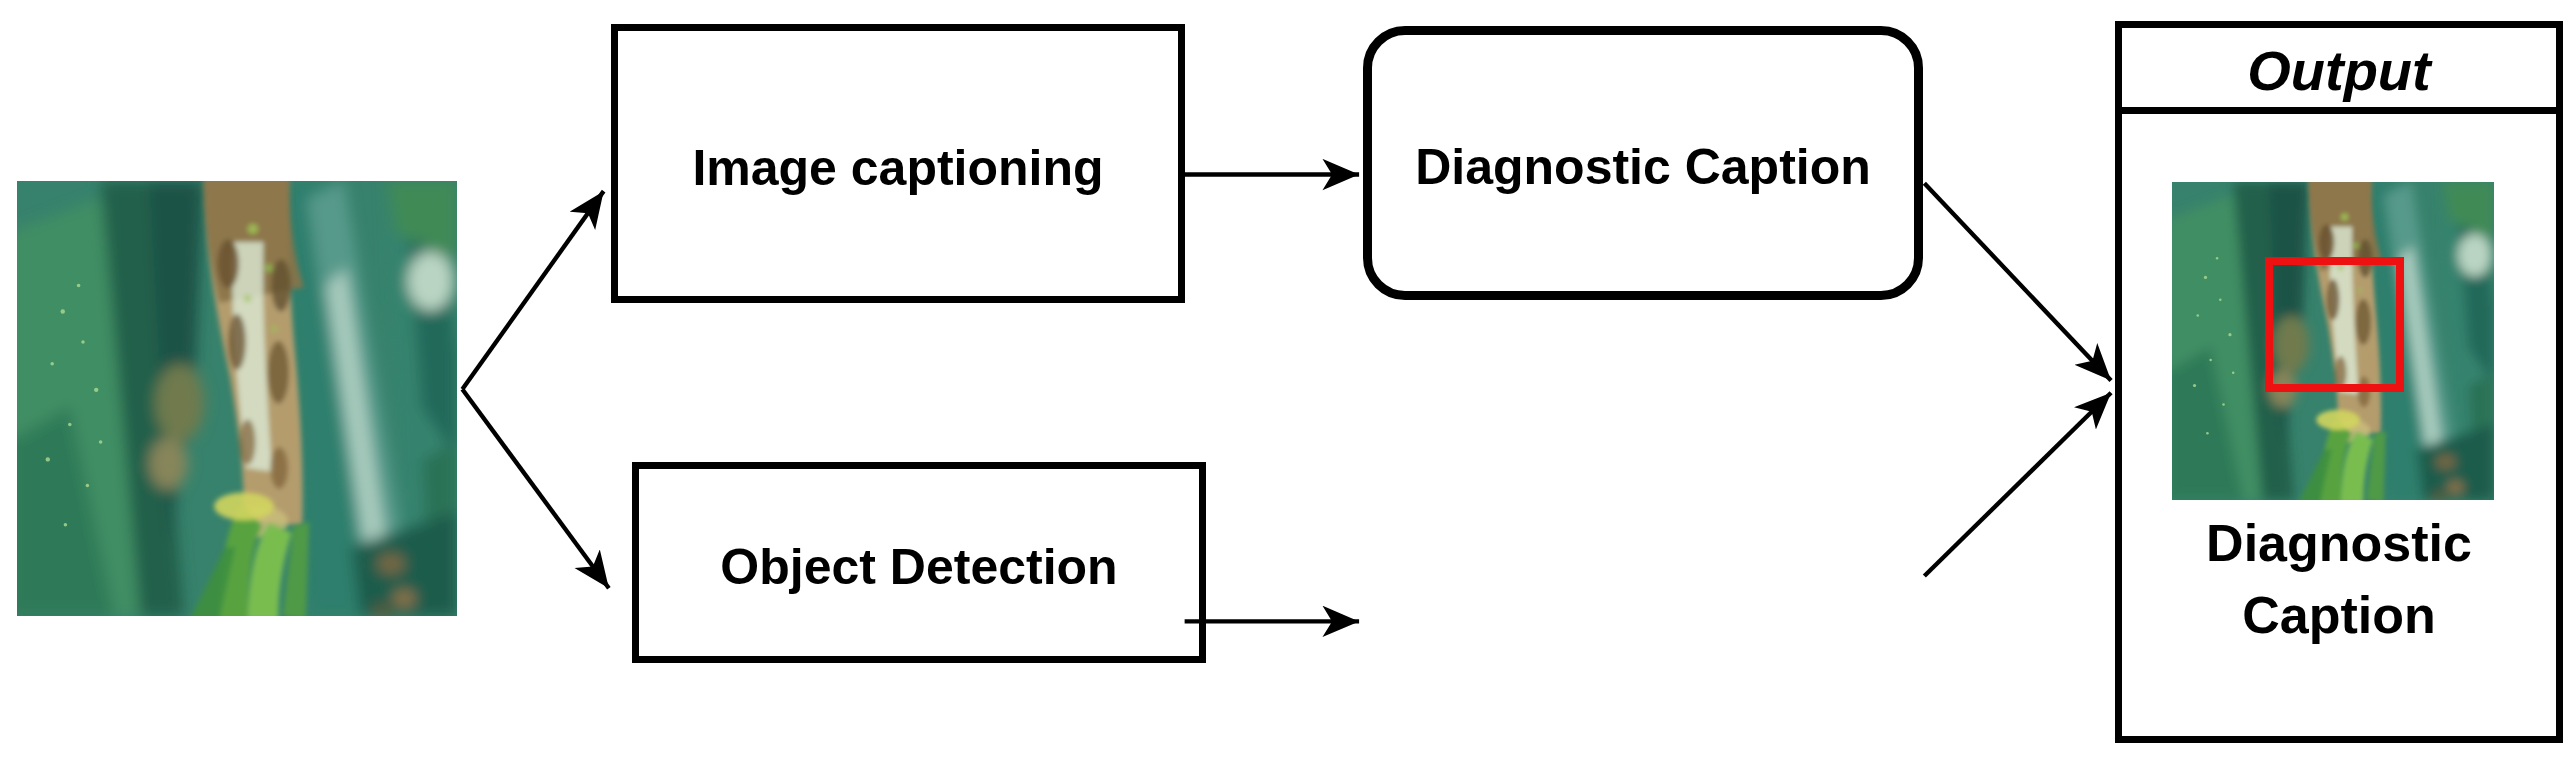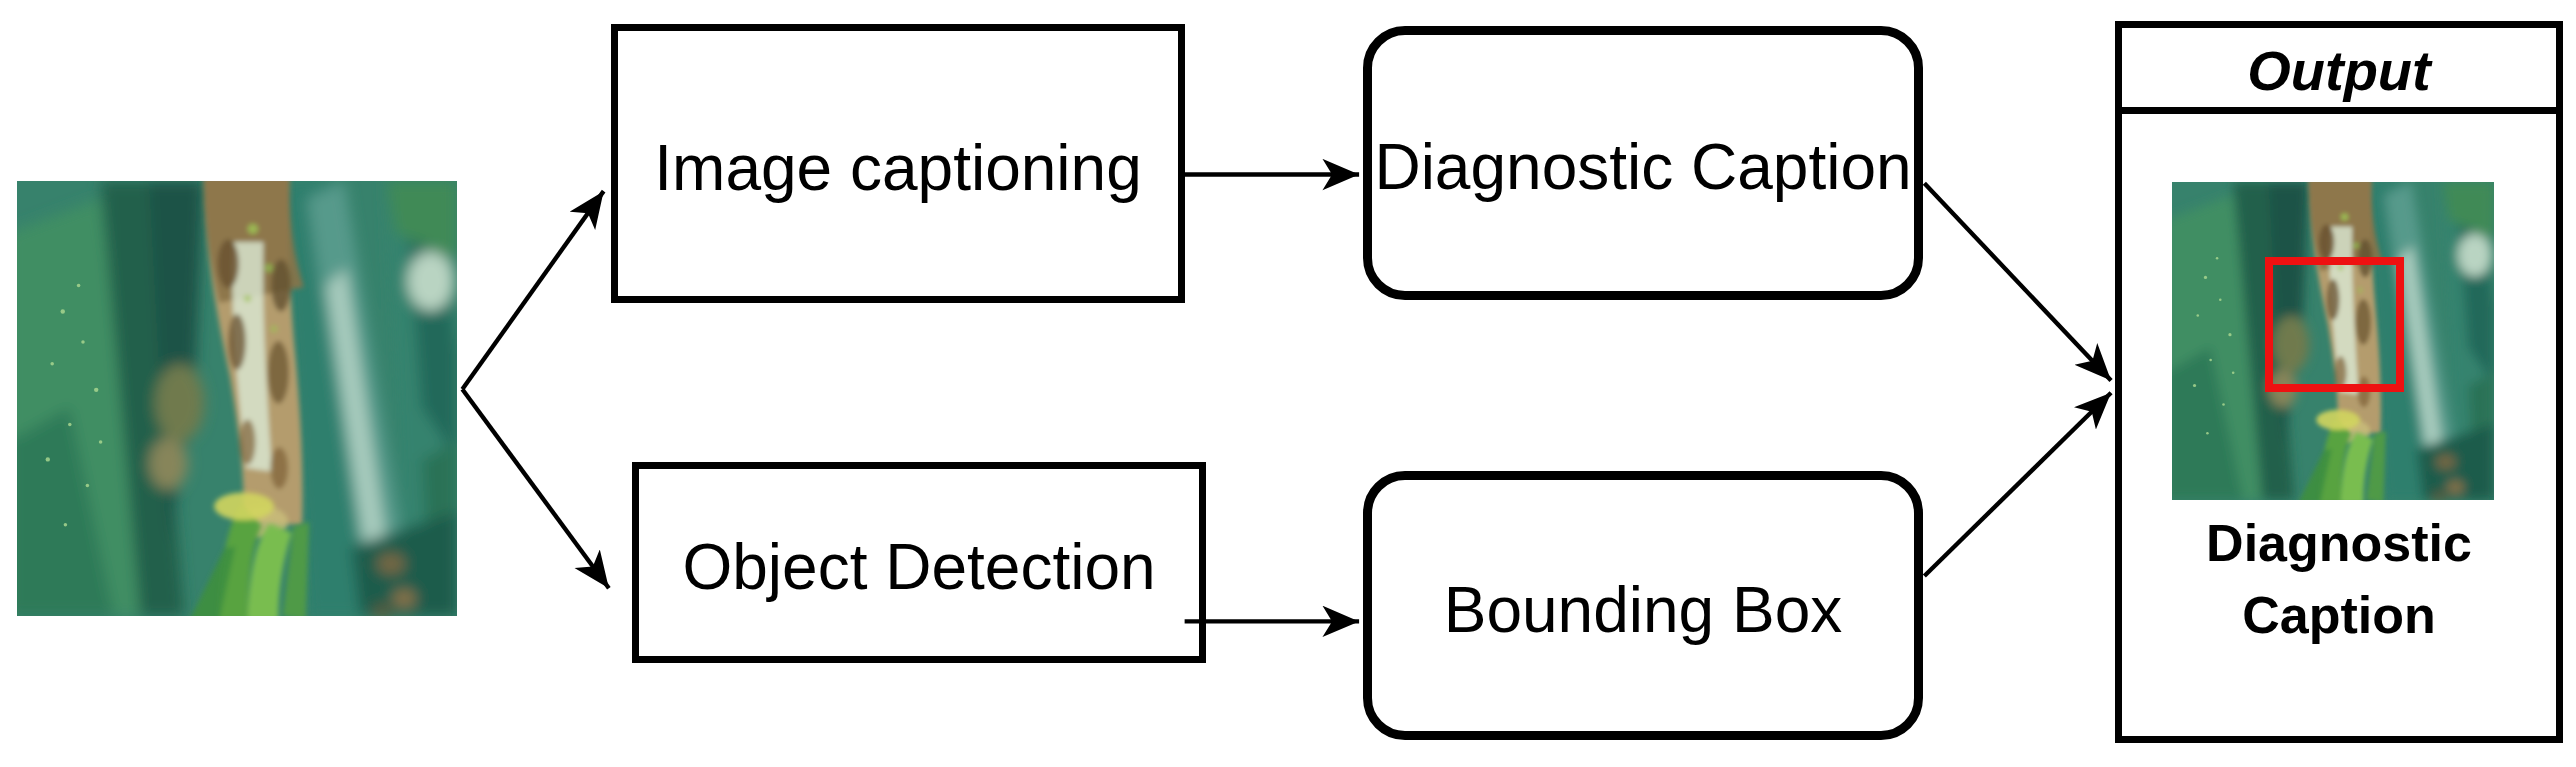--- a/index.html
+++ b/index.html
@@ -22,22 +22,22 @@
   .node {
     position: absolute;
     display: flex; align-items: center; justify-content: center;
     background: #ffffff;
     border: 7.9px solid #000;
     box-sizing: border-box;
     z-index: 2;
   }
   .node.round { border-width: 9.6px; border-radius: 42px; }
   .node-label {
-    font-weight: normal;
-    font-size: 64px;
+    font-weight: bold;
+    font-size: 50px;
     white-space: nowrap;
     padding-top: 8.7px;
   }
   #node-image-captioning { left: 611px; top: 24.4px;  width: 574px; height: 279px; }
   #node-object-detection { left: 611px; top: 462px; width: 574px; height: 201px; margin-left: 21px; }
   #node-diagnostic-caption { left: 1363px; top: 26px;  width: 560px; height: 274px; }
   #node-bounding-box      { left: 1363px; top: 471px; width: 560px; height: 269px; }
 
   
   .output-box {
@@ -159,23 +159,20 @@
   </div>
 
   <div class="node" id="node-object-detection">
     <span class="node-label">Object Detection</span>
   </div>
 
   <div class="node round" id="node-diagnostic-caption">
     <span class="node-label">Diagnostic Caption</span>
   </div>
 
-  <div class="node round" id="node-bounding-box">
-    <span class="node-label">Bounding Box</span>
-  </div>
 
   <div class="output-box">
     <div class="output-header">
       <span class="output-title">Output</span>
     </div>
     <div class="photo output-photo" aria-label="Close-up photo of an onion plant with a brown diseased stalk among green leaves">
   <svg viewBox="0 0 500 500" preserveAspectRatio="none">
     <defs>
       <filter id="pb8" x="-20%" y="-20%" width="140%" height="140%">
               <feGaussianBlur stdDeviation="8"></feGaussianBlur>

